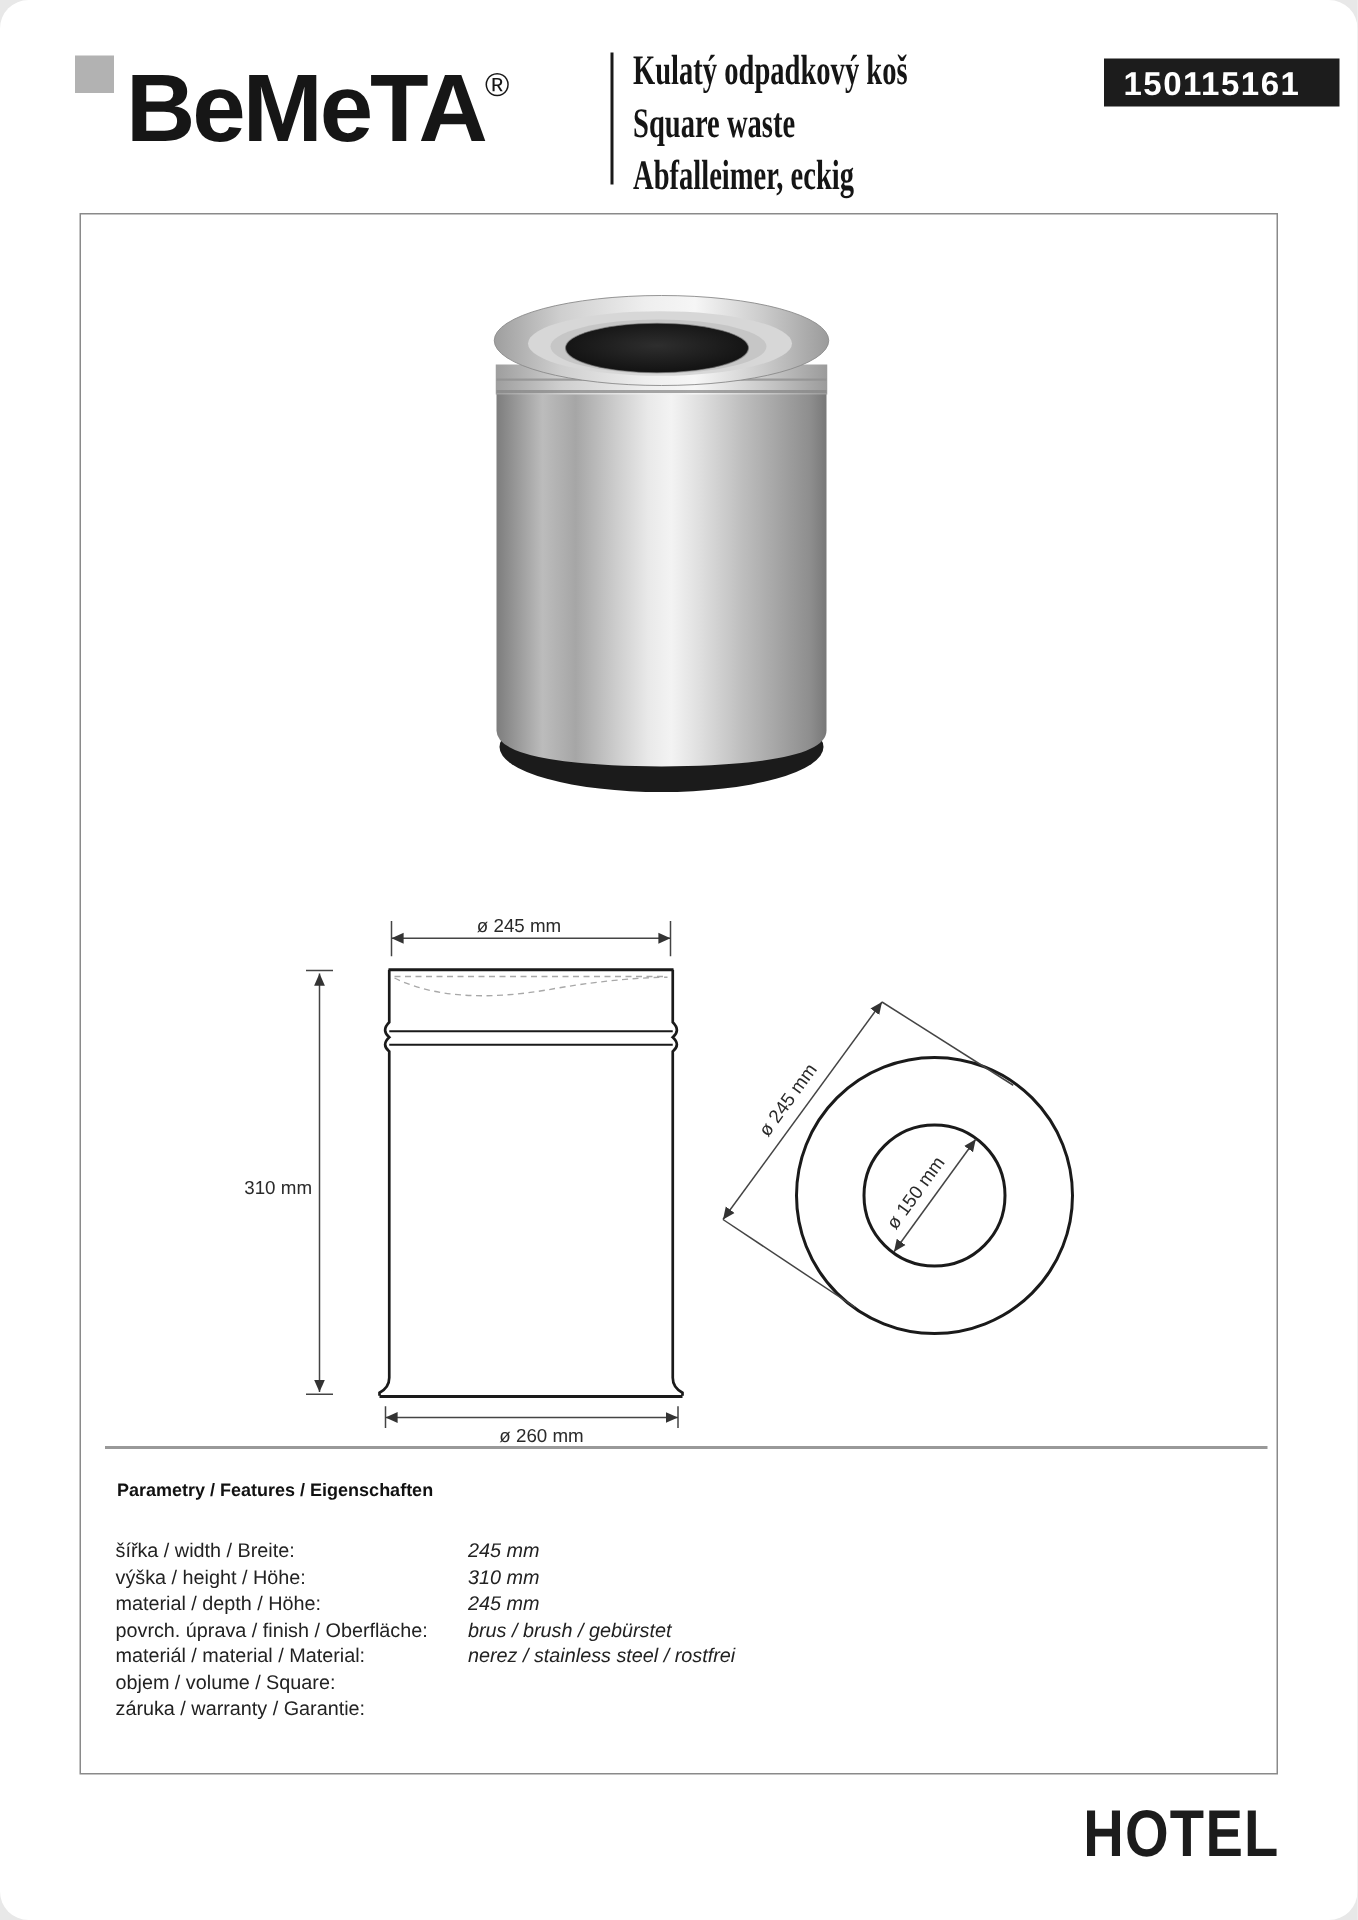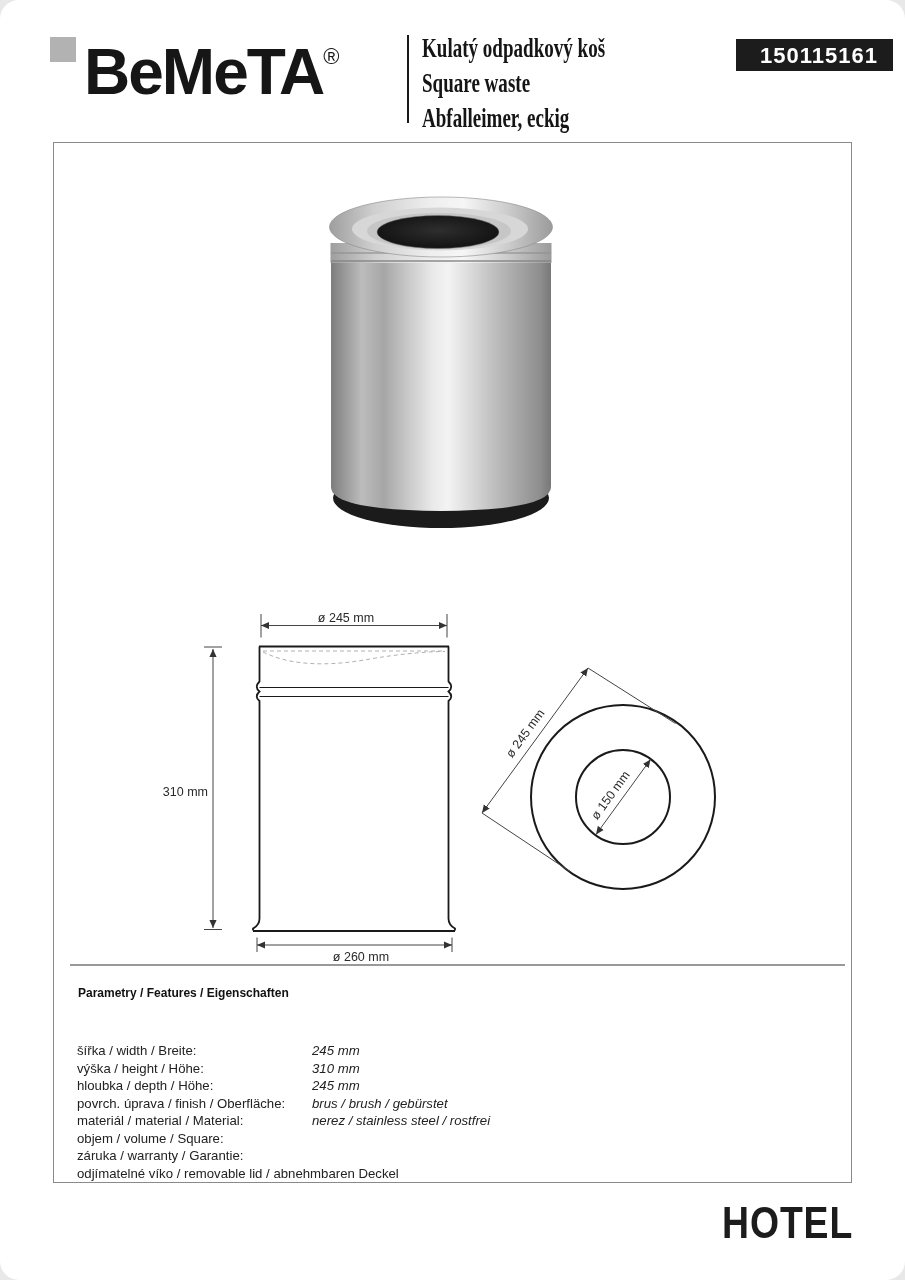--- a/index.html
+++ b/index.html
@@ -18,35 +18,35 @@
   .logo-reg{font-size:22px;font-weight:normal;vertical-align:30px;letter-spacing:0;}
   .header-divider{position:absolute;left:407px;top:35px;width:2px;height:88px;background:#1a1a1a;}
   .titles{position:absolute;left:422px;top:30px;font-family:Liberation Serif, serif;}
   .title-line{
     font-size:28px;font-weight:bold;line-height:35px;white-space:nowrap;
     transform:scaleX(0.68);transform-origin:0 50%;color:#151515;
   }
   .code-badge{
     position:absolute;left:736px;top:39px;width:157px;height:32px;background:#1c1c1c;
     color:#ffffff;font-size:22px;font-weight:bold;line-height:33px;
-    padding-left:24px;box-sizing:border-box;letter-spacing:1px;white-space:nowrap;
+    padding-left:13px;box-sizing:border-box;letter-spacing:1px;white-space:nowrap;
   }
   
   .frame{position:absolute;left:53px;top:142px;width:797px;height:1039px;border:1px solid #8a8a8a;}
   
   .photo-svg{position:absolute;left:300px;top:170px;width:290px;height:380px;}
   .drawing-svg{position:absolute;left:60px;top:598px;width:790px;height:377px;}
   .dimtxt{font-family:"Liberation Sans",sans-serif;font-size:12.5px;fill:#2a2a2a;}
   .outline{stroke:#1a1a1a;fill:none;}
   .dim{stroke:#444;stroke-width:1;fill:none;}
   .dash{stroke:#a8a8a8;stroke-width:0.9;fill:none;stroke-dasharray:4 3;}
   
   .section-divider{position:absolute;left:70px;top:964px;width:775px;height:1.5px;background:#999;}
   .specs-title{position:absolute;left:78px;top:986px;font-size:12px;font-weight:bold;color:#111;white-space:nowrap;}
-  .specs{position:absolute;left:77px;top:1025px;width:760px;margin-top:17px;}
+  .specs{position:absolute;left:77px;top:1025px;width:760px;}
   .spec-row{display:flex;height:17.5px;line-height:17.5px;font-size:13.2px;color:#222;}
   .spec-label{flex:0 0 235px;white-space:nowrap;}
   .spec-value{flex:1;white-space:nowrap;font-style:italic;}
   
   .footer-brand{
     position:absolute;right:52px;top:1198px;font-size:44px;font-weight:bold;
     letter-spacing:1px;color:#1c1c1c;transform:scaleX(0.85);transform-origin:100% 50%;
     white-space:nowrap;
   }
 </style>
@@ -159,38 +159,37 @@
   <div class="specs">
     <div class="spec-row">
       <span class="spec-label">šířka / width / Breite:</span>
       <span class="spec-value">245 mm</span>
     </div>
     <div class="spec-row">
       <span class="spec-label">výška / height / Höhe:</span>
       <span class="spec-value">310 mm</span>
     </div>
     <div class="spec-row">
-      <span class="spec-label">hloubka / depth / Höhe:</span>
+      <span class="spec-label">material / depth / Höhe:</span>
       <span class="spec-value">245 mm</span>
     </div>
     <div class="spec-row">
       <span class="spec-label">povrch. úprava / finish / Oberfläche:</span>
       <span class="spec-value">brus / brush / gebürstet</span>
     </div>
     <div class="spec-row">
       <span class="spec-label">materiál / material / Material:</span>
       <span class="spec-value">nerez / stainless steel / rostfrei</span>
     </div>
     <div class="spec-row">
       <span class="spec-label">objem / volume / Square:</span>
     </div>
     <div class="spec-row">
       <span class="spec-label">záruka / warranty / Garantie:</span>
     </div>
     <div class="spec-row">
-      <span class="spec-label">odjímatelné víko / removable lid / abnehmbaren Deckel</span>
       <span class="spec-value"></span>
     </div>
   </div>
 
   <div class="footer-brand">HOTEL</div>
 
 </div>
 
 </body></html>

